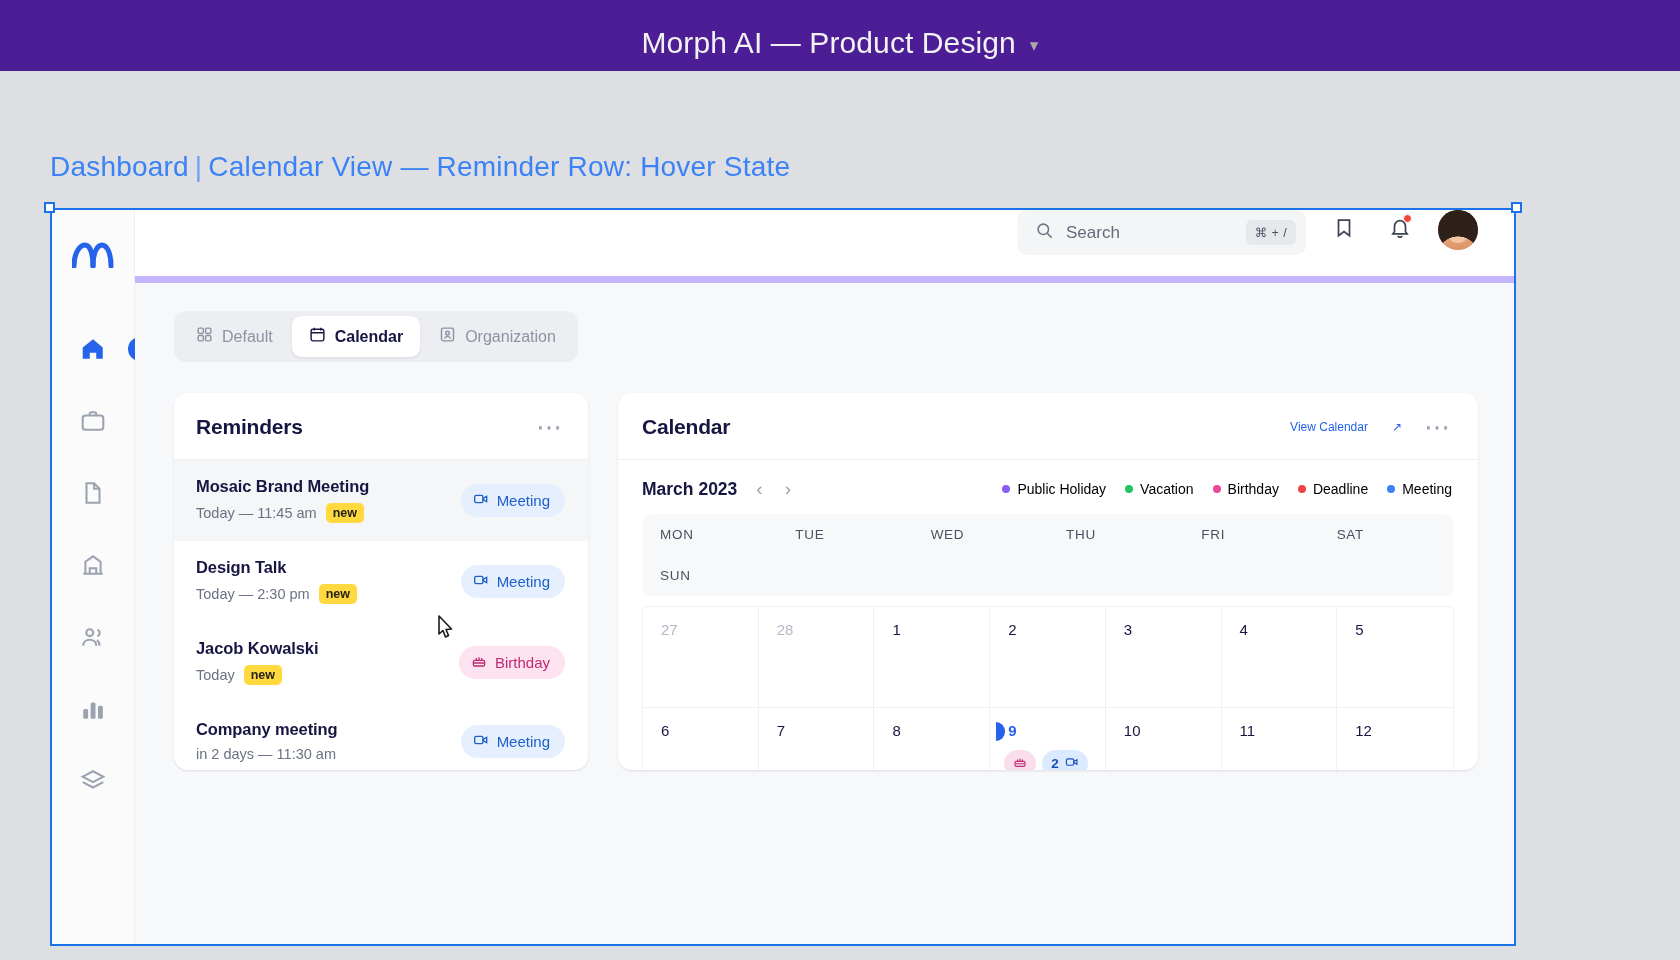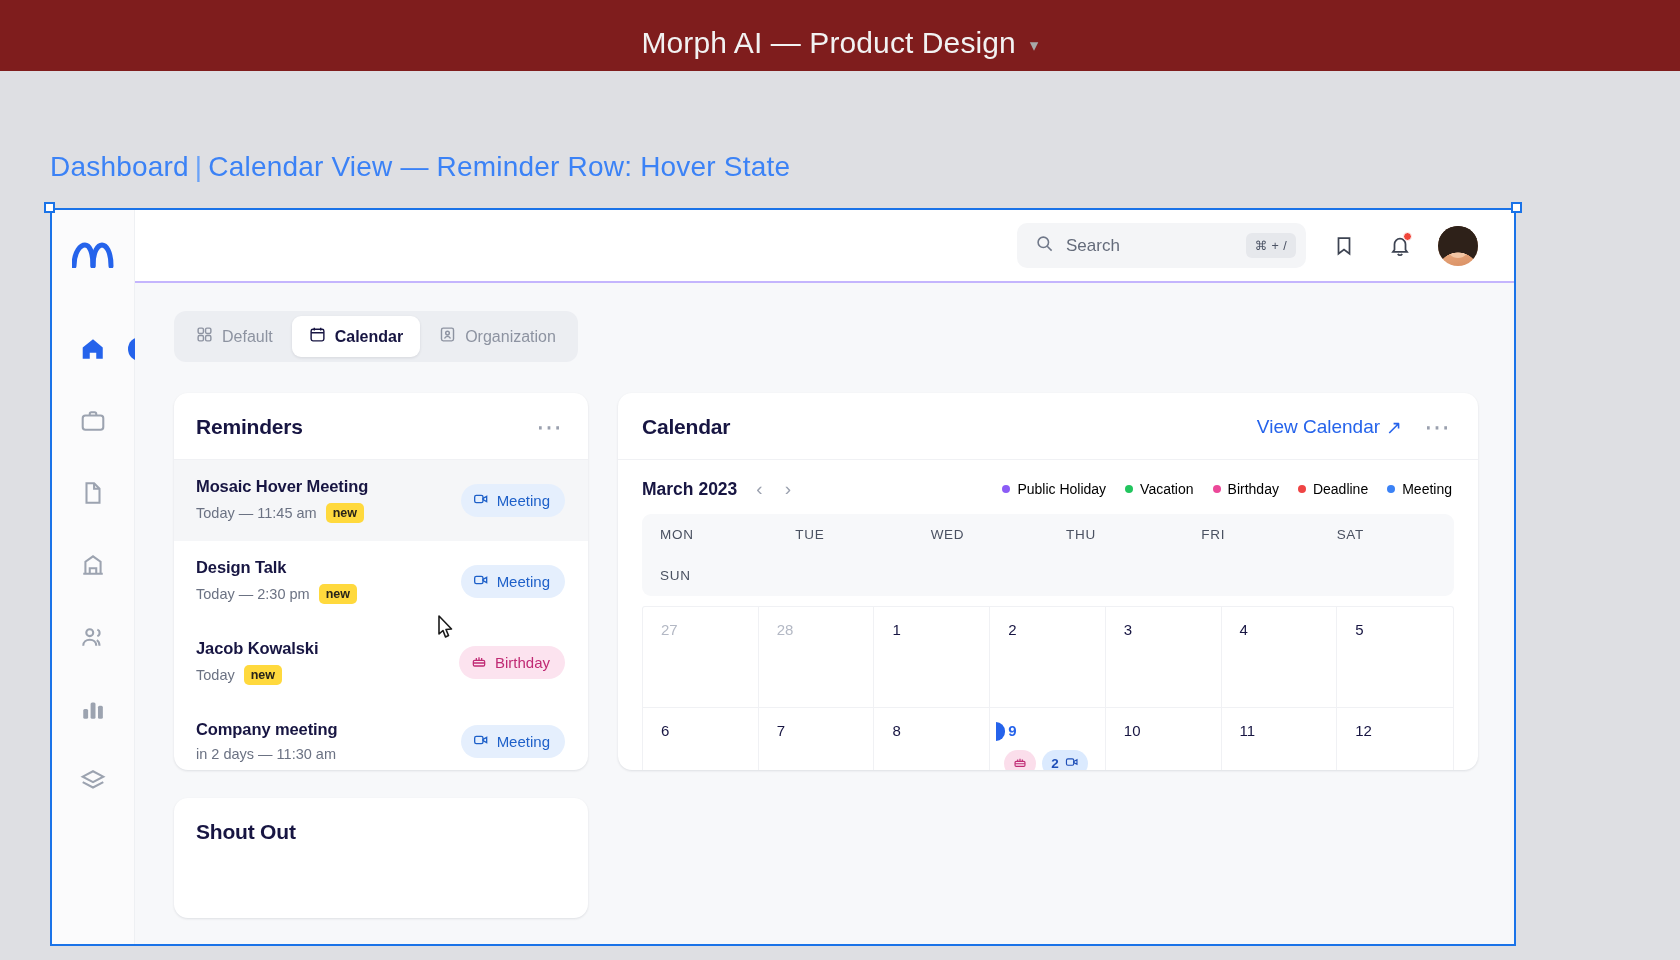--- a/index.html
+++ b/index.html
@@ -6,21 +6,21 @@
   html, body { width: 1680px; height: 960px; overflow: hidden; }
   body {
     font-family: "Liberation Sans", sans-serif;
     background: #dedfe3;
     -webkit-font-smoothing: antialiased;
   }
 
   
   .titlebar {
     position: absolute; top: 0; left: 0; width: 1680px; height: 85px;
-    background: #7f1d1d;
+    background: #4c1d95;
     display: flex; align-items: center; justify-content: center; text-align: center;
   }
   .titlebar-text {
     display: flex; align-items: center; gap: 14px;
     color: #f2f2f2; font-size: 30px; font-weight: 400; letter-spacing: .1px;
   }
   .titlebar-chevron { color: #a8a8a8; font-size: 17px; line-height: 1; margin-top: 6px; }
 
   
   .canvas { position: absolute; top: 71px; left: 0; width: 1680px; height: 875px; background: #dedfe3; }
@@ -58,22 +58,22 @@
   }
   .nav-item.active { color: #2563eb; }
   .nav-item.active::after {
     content: ""; position: absolute; right: -28px; top: 50%; transform: translateY(-50%);
     width: 16px; height: 24px; border-radius: 12px 0 0 12px; background: #2563eb;
   }
 
   
   .topbar {
     position: absolute; left: 83px; top: 0; right: 0; height: 73px;
-    background: #fff; border-bottom: 2px solid #c4b5fd;
-    display: flex; align-items: center; justify-content: flex-end;
+    background: #fff; border-bottom: 7px solid #c4b5fd;
+    display: flex; align-items: flex-start; justify-content: flex-end;
     padding-right: 36px; gap: 20px;
   }
   .search {
     width: 289px; height: 45px; background: #f4f5f7; border-radius: 10px;
     display: flex; align-items: center; padding: 0 10px 0 18px; gap: 12px;
   }
   .search-placeholder { flex: 1; color: #646b7a; font-size: 17px; }
   .kbd {
     background: #e6e8ec; color: #4b5364; font-size: 12.5px;
     border-radius: 6px; padding: 5px 9px; letter-spacing: .4px;
@@ -128,21 +128,21 @@
   .chip-birthday { background: #fce3ef; color: #c02a74; }
 
   
   .shout-card { height: 120px; }
 
   
   .col-right { flex: 1; }
   .cal-card { height: 377px; overflow: hidden; }
   .cal-head { display: flex; align-items: center; justify-content: space-between; padding: 22px 26px 20px 24px; }
   .cal-actions { display: flex; align-items: center; gap: 22px; }
-  .view-cal { color: #2563eb; font-size: 19px; display: inline-flex; align-items: center; gap: 6px; }
+  .view-cal { color: #2563eb; font-size: 12px; display: inline-flex; align-items: center; gap: 24px; }
   .cal-sub { display: flex; align-items: center; justify-content: space-between; padding: 0 26px 14px 24px; border-top: 1px solid #f0f1f4; padding-top: 18px; }
   .month { display: flex; align-items: center; gap: 16px; }
   .month-label { font-size: 17.5px; font-weight: 700; color: #171542; }
   .arrow { color: #9aa0ae; font-size: 19px; padding: 0 3px; }
   .legend { display: flex; align-items: center; gap: 19px; }
   .legend-item { display: flex; align-items: center; gap: 7px; font-size: 14px; }
   .legend-dot { width: 8px; height: 8px; border-radius: 50%; flex: none; }
 
   .cal-grid { margin: 0 24px; }
   .dow-row { display: grid; grid-template-columns: repeat(6,1fr); background: #f7f8fa; border-radius: 9px; }
@@ -325,21 +325,21 @@
 
           <div class="card reminders-card">
             <div class="card-head">
               <span class="card-title">Reminders</span>
               <span class="dots-btn">⋯</span>
             </div>
             <div class="rem-list">
 
               <div class="rem-row hover">
                 <div>
-                  <div class="rem-name">Mosaic Hover Meeting</div>
+                  <div class="rem-name">Mosaic Brand Meeting</div>
                   <div class="rem-meta">
                     <span>Today — 11:45 am</span>
                     <span class="badge-new">new</span>
                   </div>
                 </div>
                 <span class="chip chip-meeting">
                   <span><svg width="16" height="16" viewBox="0 0 24 24" fill="none" stroke="currentColor" stroke-width="2">
                         <rect x="2.5" y="6.5" width="12.5" height="11" rx="2.5"></rect>
                         <path d="M15 11l5.5-3v8L15 13z"></path>
                       </svg></span>
@@ -393,25 +393,20 @@
                         <rect x="2.5" y="6.5" width="12.5" height="11" rx="2.5"></rect>
                         <path d="M15 11l5.5-3v8L15 13z"></path>
                       </svg></span>
                   <span>Meeting</span>
                 </span>
               </div>
 
             </div>
           </div>
 
-          <div class="card shout-card">
-            <div class="card-head">
-              <span class="card-title">Shout Out</span>
-            </div>
-          </div>
         </div>
 
         <div class="col-right">
           <div class="card cal-card">
 
             <div class="cal-head">
               <span class="card-title">Calendar</span>
               <div class="cal-actions">
                 <a class="view-cal">
                   <span>View Calendar</span>

